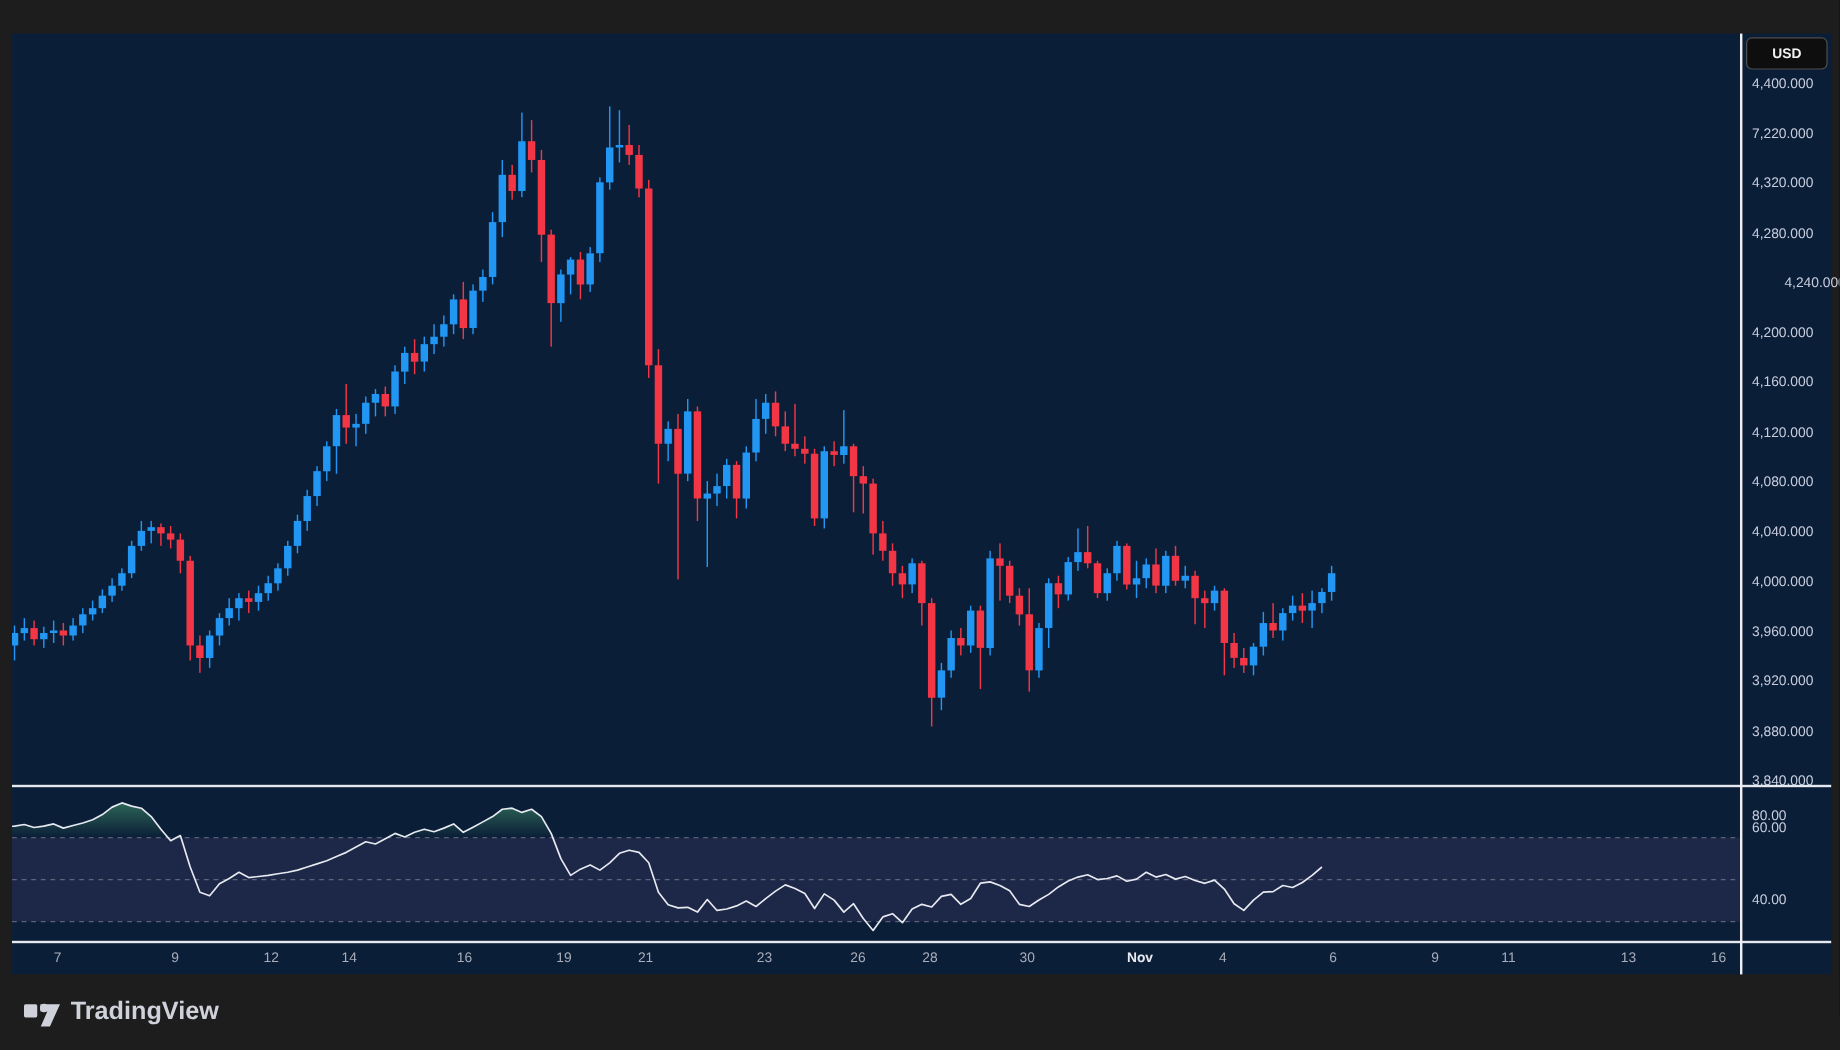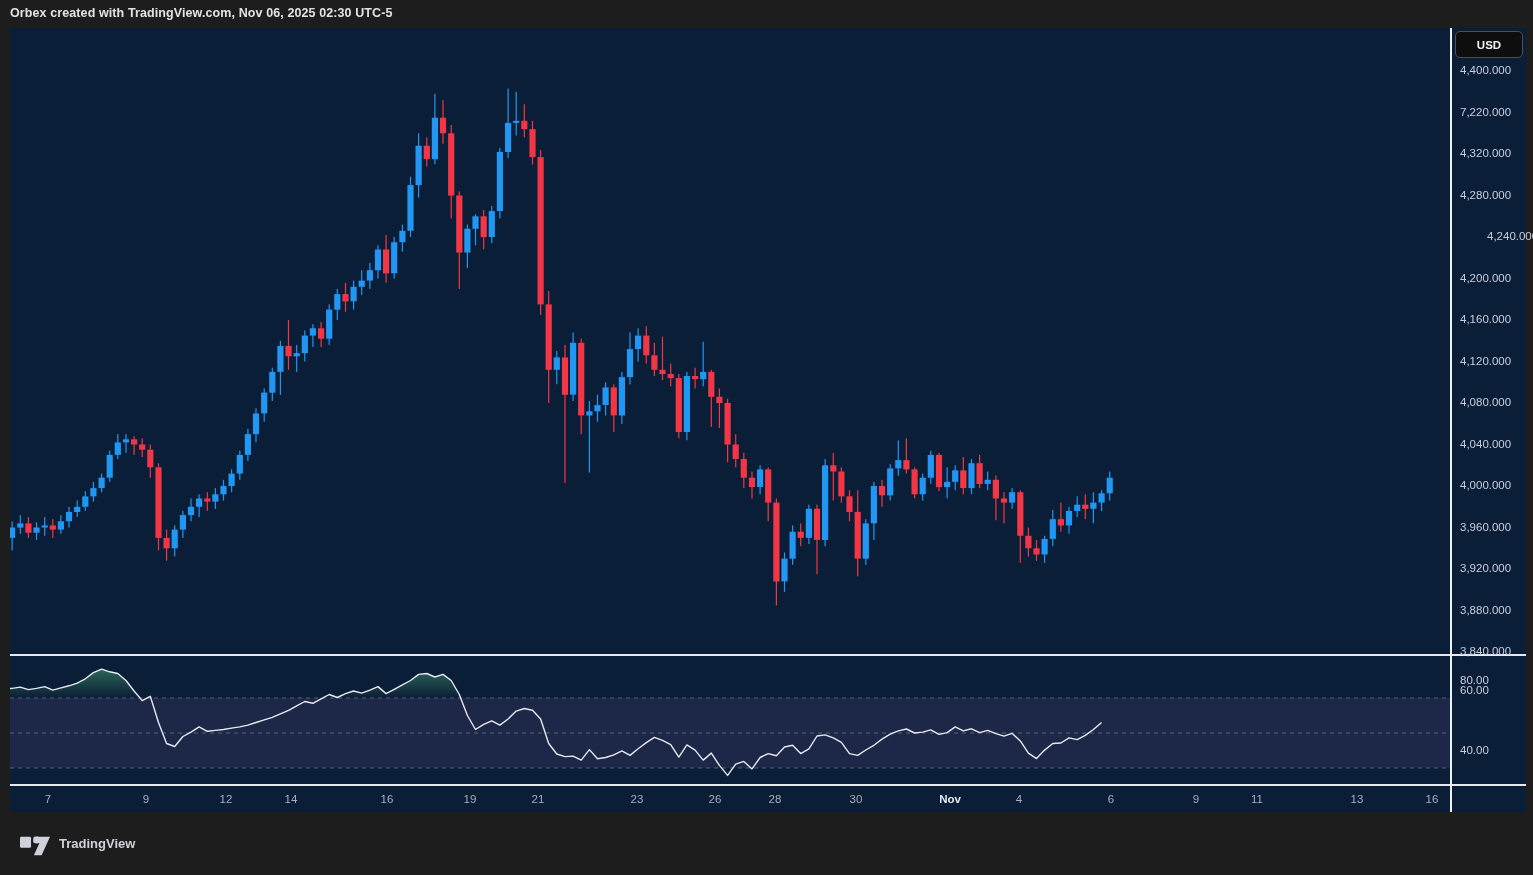--- a/index.html
+++ b/index.html
@@ -6,21 +6,21 @@
   #screen{
     position:relative;width:1533px;height:875px;overflow:hidden;
     background:#1d1d1d;font-family:"Liberation Sans","DejaVu Sans",sans-serif;
     -webkit-font-smoothing:antialiased;
   }
   
   #top-bar{position:absolute;left:0;top:0;width:100%;height:28px;background:#1d1d1d;}
   #attribution{position:absolute;left:10px;top:6px;font-size:12.5px;font-weight:700;color:#e3e3e3;letter-spacing:.1px;}
   #footer{position:absolute;left:0;top:812px;width:100%;height:63px;background:#1d1d1d;}
   #tv-logo{position:absolute;left:20px;top:830px;display:flex;align-items:center;gap:9px;cursor:pointer;}
-  #tv-logo .brand{font-size:13px;font-weight:700;color:#cfd2da;}
+  #tv-logo .brand{font-size:21px;font-weight:700;color:#cfd2da;}
   
   #price-pane{position:absolute;left:10px;top:28px;width:1440px;height:628px;background:#0b1e37;}
   #rsi-pane{position:absolute;left:10px;top:656px;width:1440px;height:129px;background:#0b1e37;}
   #time-axis{position:absolute;left:10px;top:786px;width:1516px;height:26px;background:#0b1e37;}
   #price-axis{position:absolute;left:1452px;top:28px;width:74px;height:758px;background:#0b1e37;}
   .divider-h{position:absolute;left:10px;width:1516px;height:2px;background:#e6e9f0;z-index:6;}
   #divider-1{top:654px;}
   #divider-2{top:784px;}
   #axis-separator{position:absolute;left:1450px;top:28px;width:2px;height:784px;background:#eef0f5;z-index:6;}
   
@@ -35,23 +35,20 @@
     color:#f2f2f2;font-size:11.5px;font-weight:700;
     display:flex;align-items:center;justify-content:center;z-index:8;cursor:pointer;
   }
   svg{display:block;}
 </style>
 </head>
 <body>
 
 <div id="screen">
 
-  <div id="top-bar">
-    <div id="attribution">Orbex created with TradingView.com, Nov 06, 2025 02:30 UTC-5</div>
-  </div>
 
   <div id="price-pane">
     <svg id="price-svg" width="1440" height="628" viewBox="0 0 1440 628">
         <g>
           <rect x="-6.6" y="497.4" width="1.2" height="18.7" fill="#f23645"></rect>
           <rect x="-9.1" y="501.6" width="6.2" height="8.3" fill="#f23645"></rect>
         </g>
         <g>
           <rect x="1.5" y="493.3" width="1.2" height="29.1" fill="#2196f3"></rect>
           <rect x="-1.0" y="499.5" width="6.2" height="10.4" fill="#2196f3"></rect>

